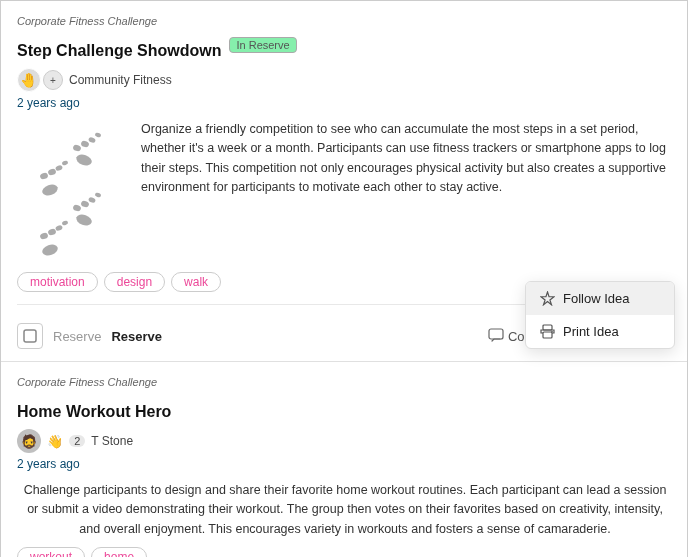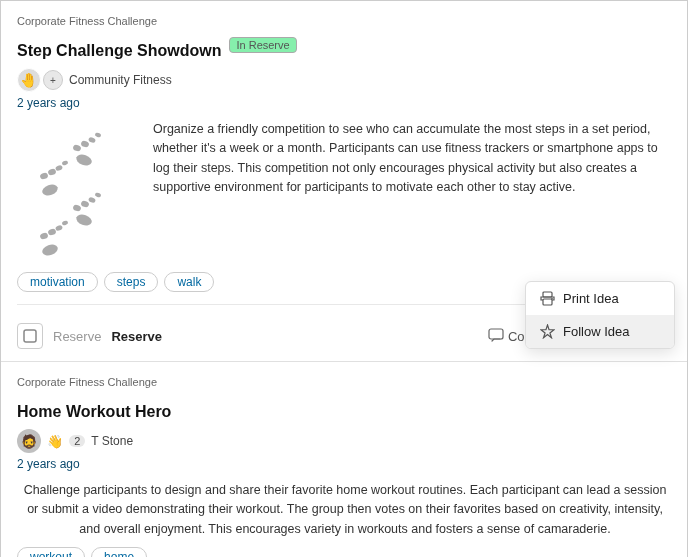--- a/index.html
+++ b/index.html
@@ -23,20 +23,21 @@
     .card {
       border-bottom: 1px solid #e0e0e0;
       padding: 14px 16px 12px;
       position: relative;
     }
 
     .card-category {
       font-size: 11px;
       color: #666;
       margin-bottom: 2px;
+      font-style: italic;
     }
 
     .card-title-row {
       display: flex;
       align-items: center;
       gap: 8px;
       margin-bottom: 8px;
     }
 
     .card-title {
@@ -106,21 +107,21 @@
     }
 
     .timestamp {
       font-size: 12px;
       color: #0c4a6e;
       margin-bottom: 10px;
     }
 
     .content-row {
       display: flex;
-      gap: 26px;
+      gap: 14px;
       margin-bottom: 12px;
     }
 
     .footprint-img {
       width: 110px;
       min-width: 110px;
       display: flex;
       align-items: center;
       justify-content: center;
     }
@@ -141,21 +142,21 @@
       gap: 6px;
       margin-bottom: 12px;
       flex-wrap: wrap;
     }
 
     .tag {
       border: 1px solid #ccc;
       border-radius: 16px;
       padding: 2px 12px;
       font-size: 12px;
-      color: #0369a1;
+      color: #ec4899;
       background: #fff;
     }
 
     .card-footer {
       display: flex;
       align-items: center;
       justify-content: space-between;
       border-top: 1px solid #e8e8e8;
       padding-top: 18px;
     }
@@ -324,21 +325,21 @@
           <ellipse cx="63" cy="24" rx="4" ry="3" fill="#888" transform="rotate(20 63 24)"></ellipse>
           <ellipse cx="70" cy="20" rx="3.5" ry="2.5" fill="#888" transform="rotate(20 70 20)"></ellipse>
           <ellipse cx="76" cy="15" rx="3" ry="2" fill="#888" transform="rotate(20 76 15)"></ellipse>
         </svg>
       </div>
       <div class="description">Organize a friendly competition to see who can accumulate the most steps in a set period, whether it's a week or a month. Participants can use fitness trackers or smartphone apps to log their steps. This competition not only encourages physical activity but also creates a supportive environment for participants to motivate each other to stay active.</div>
     </div>
 
     <div class="tags-row">
       <span class="tag">motivation</span>
-      <span class="tag">steps</span>
+      <span class="tag">design</span>
       <span class="tag">walk</span>
     </div>
 
     <div class="card-footer">
       <div class="footer-left">
         <div class="reserve-icon">
           <svg width="14" height="14" viewBox="0 0 14 14" fill="none" xmlns="http://www.w3.org/2000/svg">
             <rect x="1" y="1" width="12" height="12" rx="2" stroke="#888" stroke-width="1.5"></rect>
           </svg>
         </div>
@@ -359,35 +360,35 @@
             <path d="M9 2h5v5" stroke="#666" stroke-width="1.2" stroke-linecap="round" stroke-linejoin="round"></path>
             <path d="M14 2L8 8" stroke="#666" stroke-width="1.2" stroke-linecap="round"></path>
           </svg>
           <span>Share</span>
         </div>
         <div class="more-btn">···</div>
       </div>
     </div>
 
     <div class="dropdown-menu">
+      <div class="dropdown-item selected">
+        <svg width="15" height="15" viewBox="0 0 15 15" fill="none" xmlns="http://www.w3.org/2000/svg">
+          <path d="M7.5 1l1.545 4.756H14L9.927 8.988l1.545 4.756L7.5 10.512l-3.972 3.232 1.545-4.756L1 5.756h4.955L7.5 1z" stroke="#555" stroke-width="1.2" fill="none"></path>
+        </svg>
+        <span>Follow Idea</span>
+      </div>
       <div class="dropdown-item">
         <svg width="15" height="15" viewBox="0 0 15 15" fill="none" xmlns="http://www.w3.org/2000/svg">
           <rect x="3" y="1" width="9" height="5" rx="1" stroke="#555" stroke-width="1.2"></rect>
           <rect x="3" y="8" width="9" height="6" rx="1" stroke="#555" stroke-width="1.2"></rect>
           <path d="M3 9H1V6h13v3h-2" stroke="#555" stroke-width="1.2"></path>
           <circle cx="12" cy="7.5" r="0.8" fill="#555"></circle>
         </svg>
         <span>Print Idea</span>
       </div>
-      <div class="dropdown-item selected">
-        <svg width="15" height="15" viewBox="0 0 15 15" fill="none" xmlns="http://www.w3.org/2000/svg">
-          <path d="M7.5 1l1.545 4.756H14L9.927 8.988l1.545 4.756L7.5 10.512l-3.972 3.232 1.545-4.756L1 5.756h4.955L7.5 1z" stroke="#555" stroke-width="1.2" fill="none"></path>
-        </svg>
-        <span>Follow Idea</span>
-      </div>
     </div>
   </div>
 
   <div class="card">
     <div class="card-category">Corporate Fitness Challenge</div>
     <div class="card-title-row">
       <span class="card-title">Home Workout Hero</span>
     </div>
 
     <div class="author-row">

